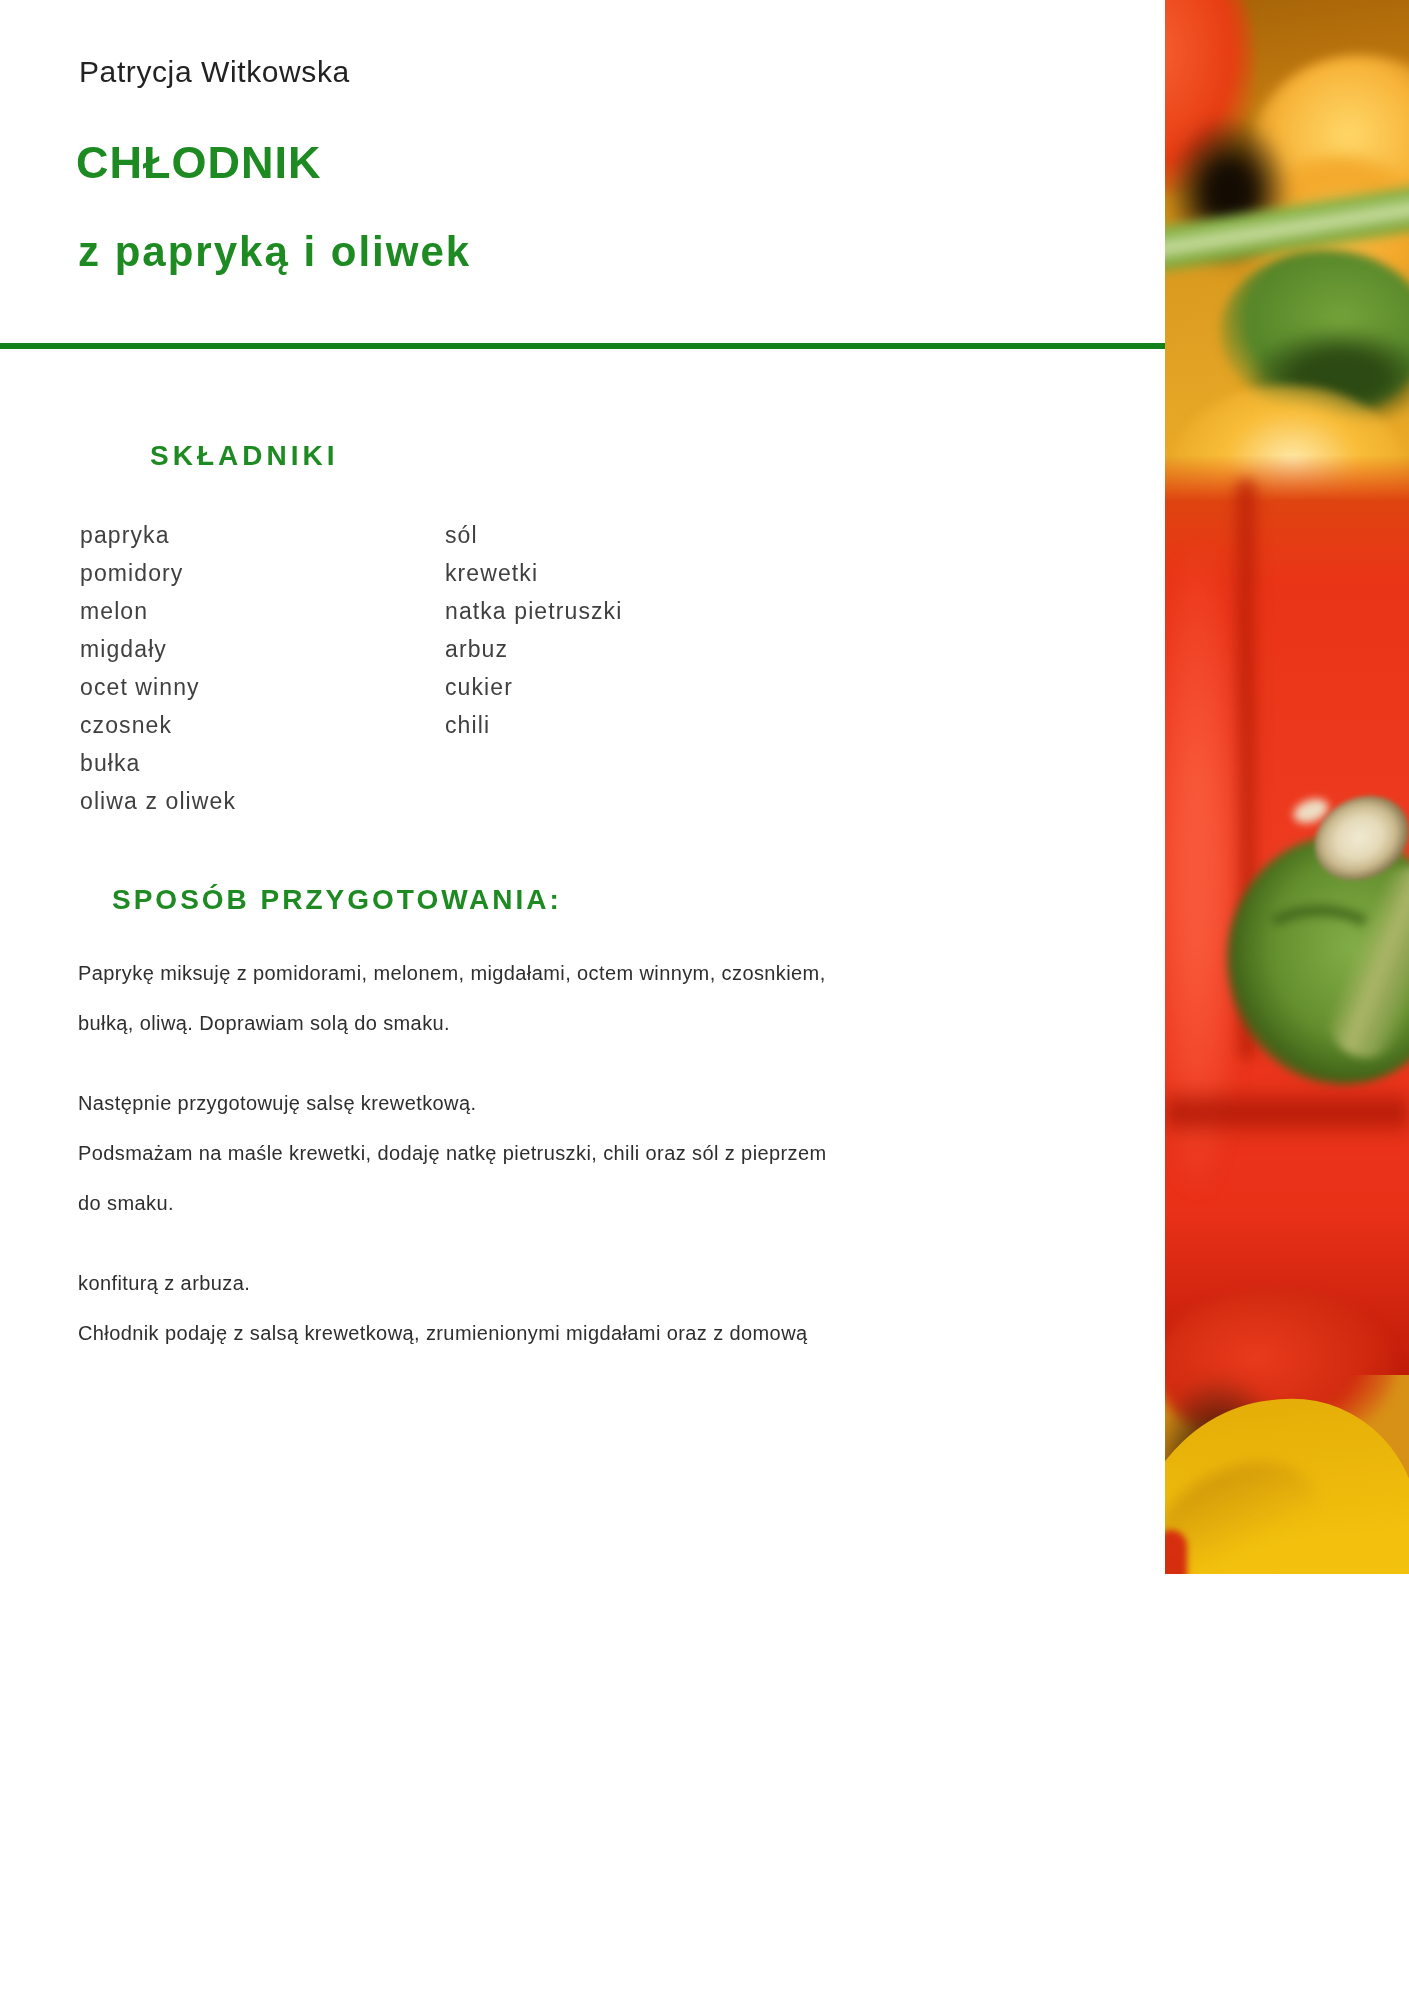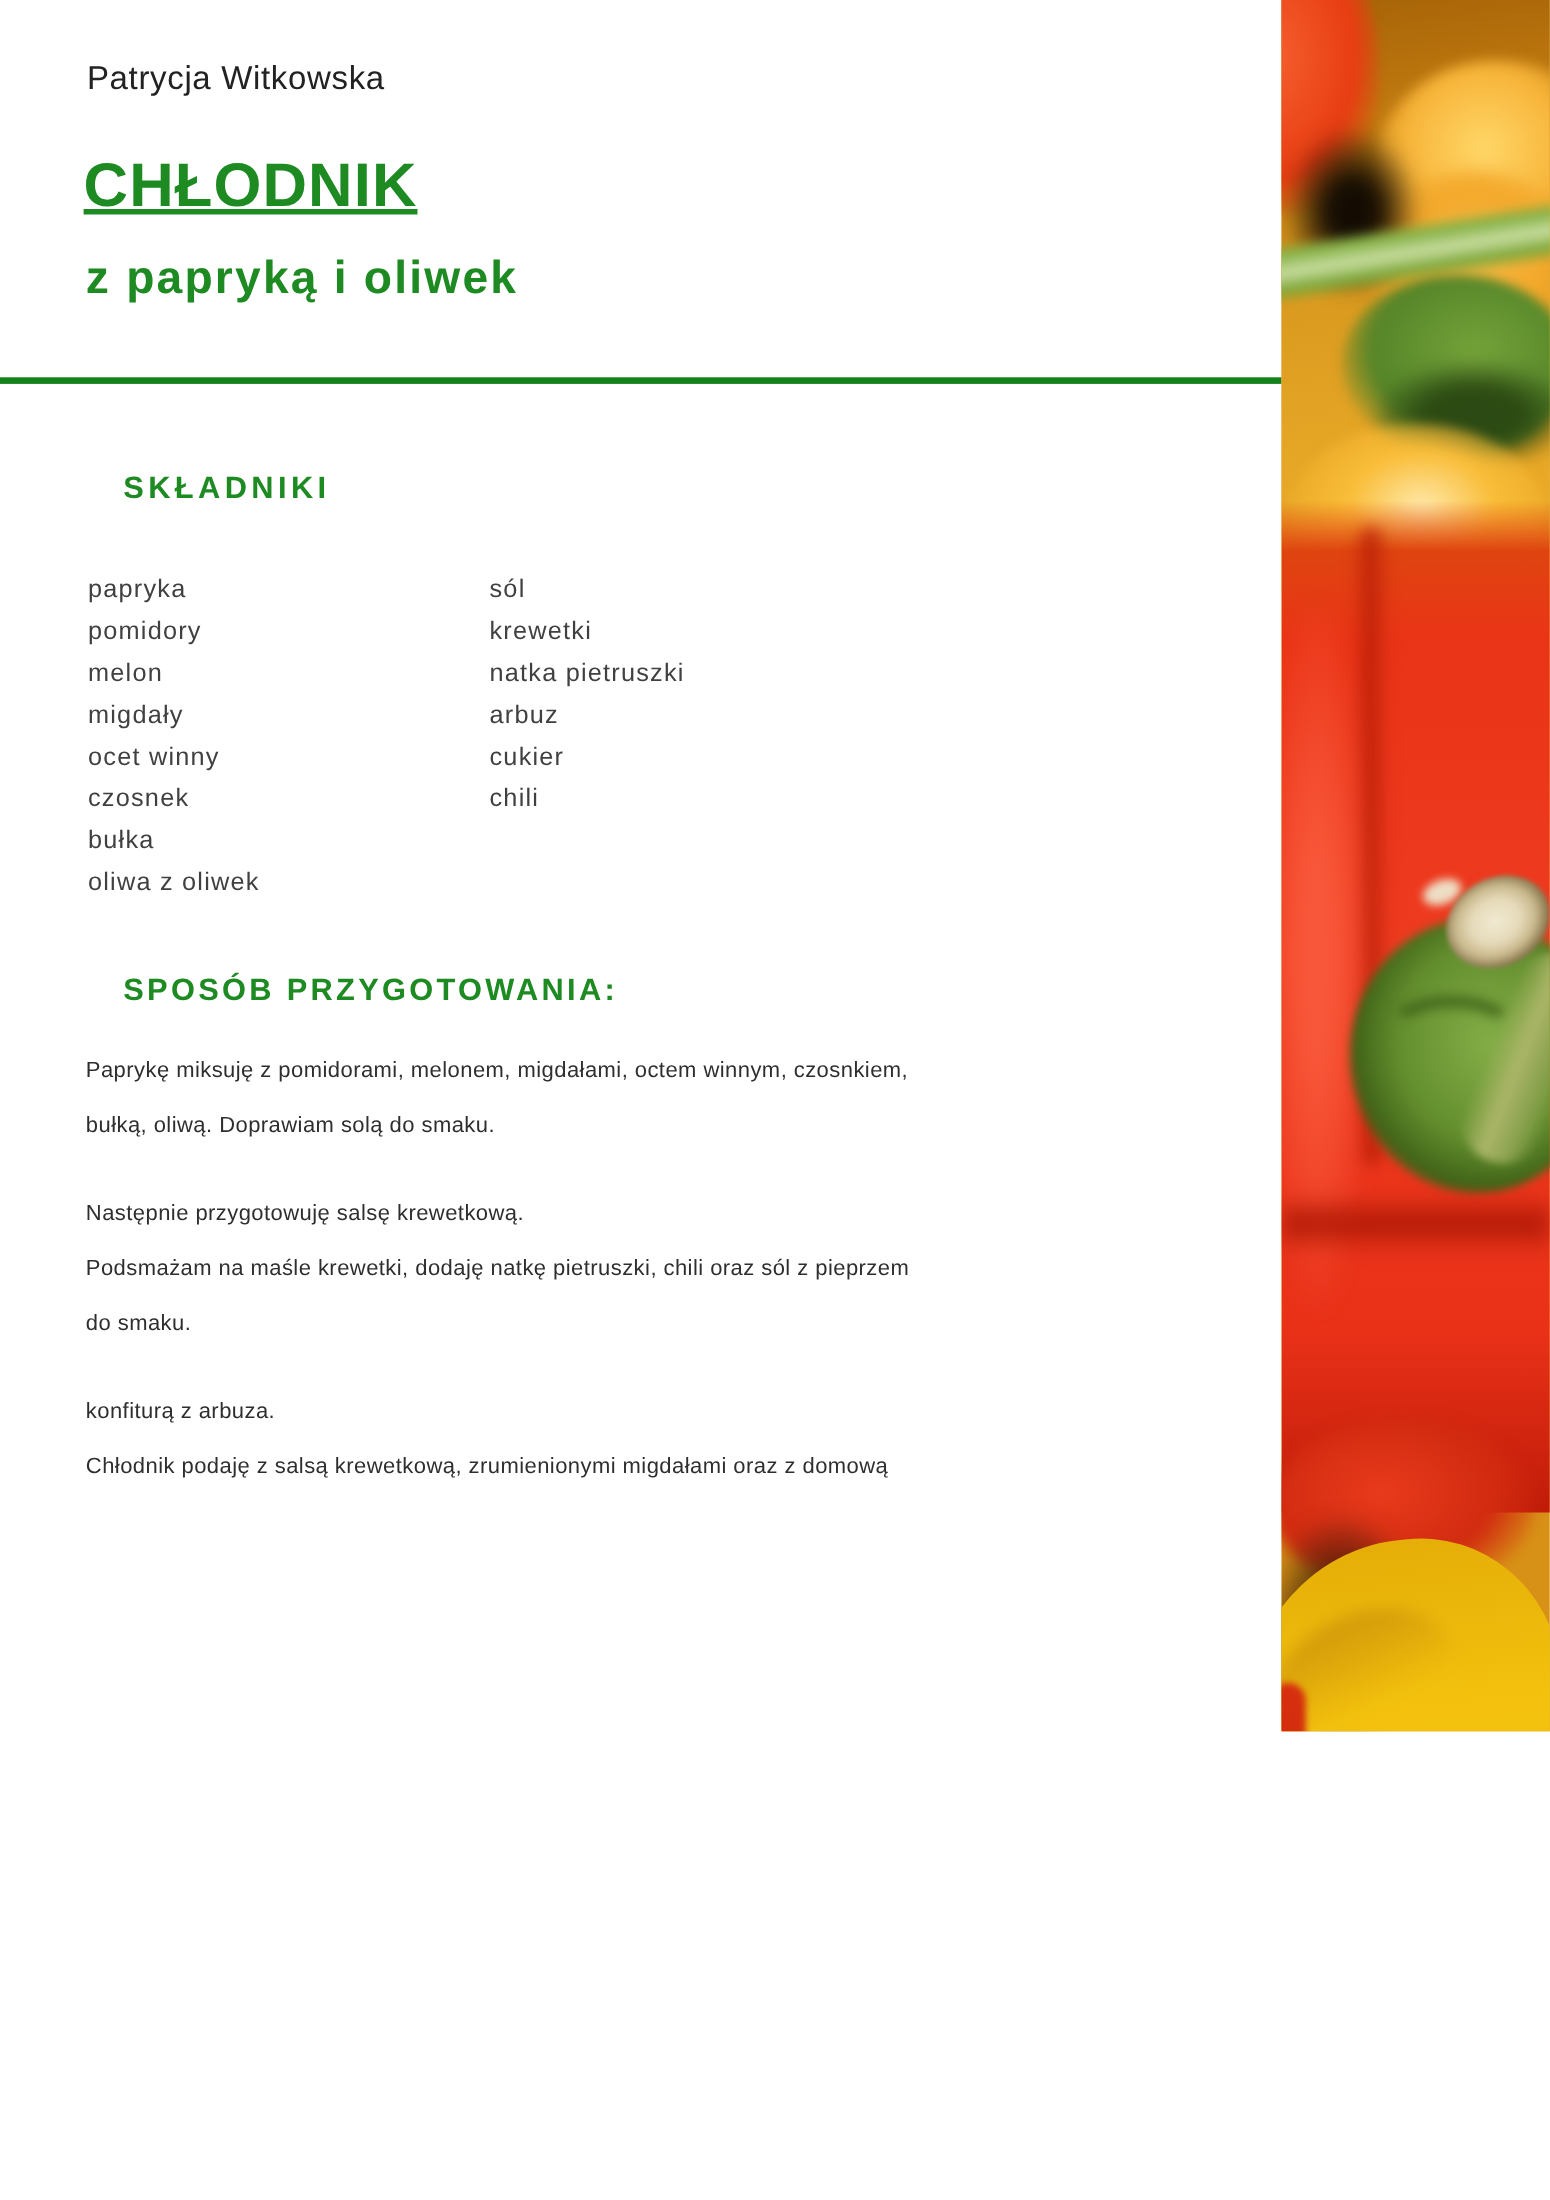--- a/index.html
+++ b/index.html
@@ -14,37 +14,36 @@
   .page{
     position:relative;width:1409px;height:1574px;margin:0 auto;
     background:#ffffff;overflow:hidden;
   }
   .author{
     position:absolute;left:79px;top:55px;
     font-size:30px;letter-spacing:0.6px;color:var(--ink);
   }
   .title{
     position:absolute;left:76px;top:140px;
-    font-size:56px;font-weight:700;letter-spacing:1px;color:var(--green);
+    font-size:45px;font-weight:700;letter-spacing:1px;color:var(--green);
     line-height:1.0;
-    text-decoration:underline;
   }
   .subtitle{
     position:absolute;left:78px;top:228px;
     font-size:42px;font-weight:700;letter-spacing:2px;color:var(--green);
   }
   .rule{
     position:absolute;left:0;top:343px;width:1165px;height:6px;
     background:var(--line-green);
   }
   .section-heading{
     position:absolute;left:112px;
     font-size:28px;font-weight:700;letter-spacing:4px;color:var(--green);
   }
-  #ingredients-heading{top:428px;}
+  #ingredients-heading{top:440px;margin-left:38px;}
   #preparation-heading{top:884px;letter-spacing:3px;}
   .ing-col{
     position:absolute;top:516px;
     font-size:23px;color:#404040;letter-spacing:1.1px;line-height:38px;
   }
   #ing-col-1{left:80px;}
   #ing-col-2{left:445px;}
   .prep{
     position:absolute;left:78px;top:948px;width:1060px;
     font-size:20px;color:var(--body-ink);letter-spacing:0.4px;line-height:50px;

